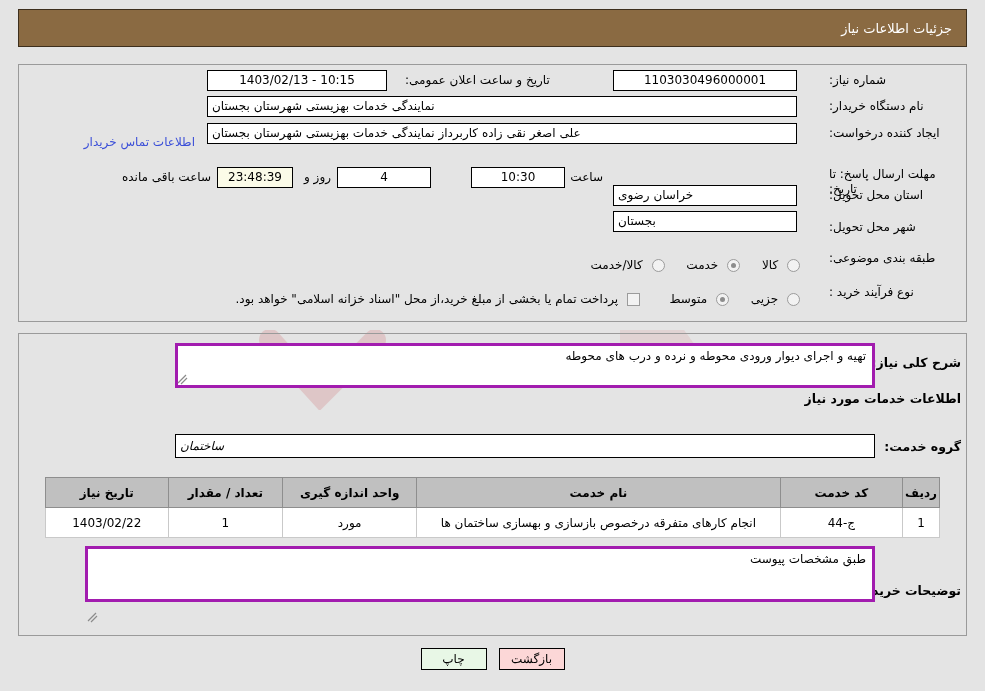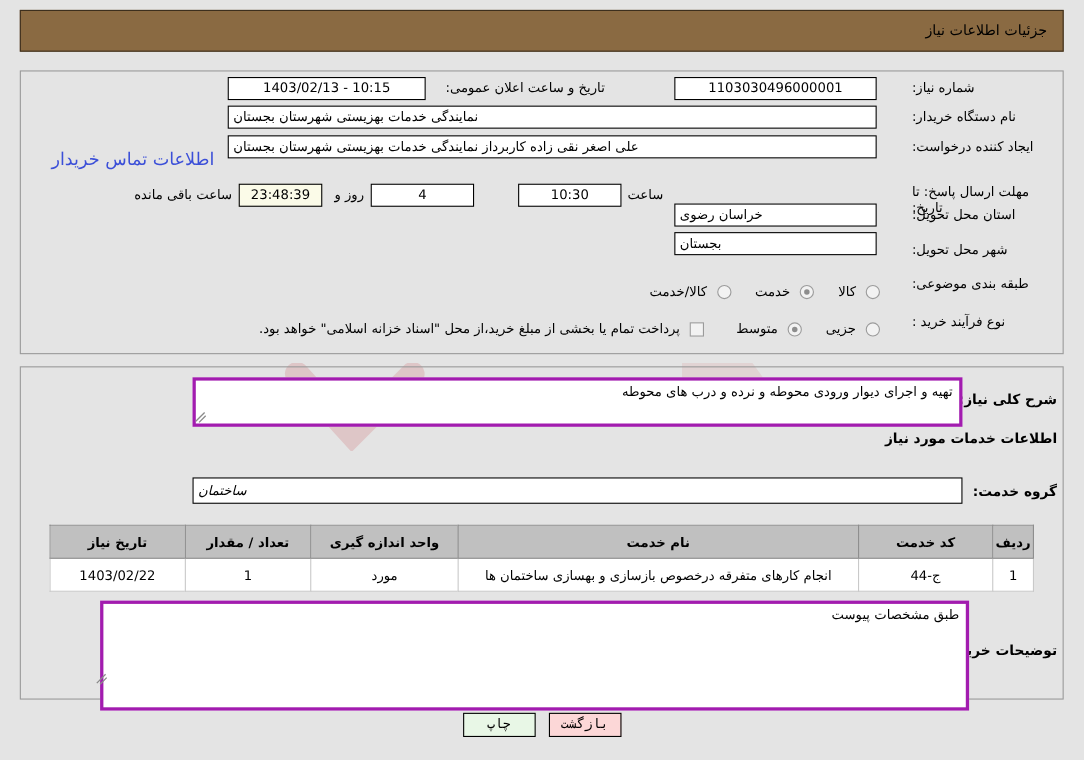--- a/index.html
+++ b/index.html
@@ -55,21 +55,21 @@
   
   #titlebar {
     position: absolute;
     left: 18px;
     top: 9px;
     width: 949px;
     height: 38px;
     background: #8a6a42;
     border: 1px solid #3d2f1d;
     box-sizing: border-box;
-    color: #000000;
+    color: #ffffff;
     display: flex;
     align-items: center;
     justify-content: flex-start;
     padding-right: 14px;
     font-size: 13px;
     z-index: 10;
   }
 
   
   .panel {
@@ -121,21 +121,21 @@
   }
   .fld.rtl-text {
     text-align: left;
     direction: rtl;
   }
   .fld.yellowish {
     background: #fbfbe8;
   }
   .link {
     color: #3b4fd8;
-    font-size: 16px;
+    font-size: 12px;
     cursor: pointer;
     white-space: nowrap;
   }
 
   
   .radio {
     width: 13px;
     height: 13px;
     border-radius: 50%;
     border: 1px solid #9b9b9b;
@@ -259,21 +259,21 @@
     border: 1px solid #000000;
     height: 22px;
     min-width: 66px;
     line-height: 20px;
     text-align: center;
     font-size: 12px;
     padding: 0 10px;
     box-sizing: border-box;
     cursor: pointer;
     color: #000;
-    font-family: Liberation Mono, monospace;
+    font-family: Liberation Serif, serif;
   }
   .btn-print  { background: #e8f7e6; }
   .btn-back   { background: #fcd7d7; }
 </style>
 </head>
 <body>
 
 <div id="watermark">
   <svg style="position:absolute;left:150px;top:330px;" width="760" height="80" viewBox="0 0 760 80">
     <path d="M120 10 L170 65 L225 10" fill="none" stroke="rgba(212,150,152,0.38)" stroke-width="22" stroke-linecap="round"></path>
@@ -381,21 +381,21 @@
       <td>ج-44</td>
       <td>انجام کارهای متفرقه درخصوص بازسازی و بهسازی ساختمان ها</td>
       <td>مورد</td>
       <td>1</td>
       <td>1403/02/22</td>
     </tr>
   </tbody>
 </table>
 
 <div class="strong-label" style="right:24px;top:583px;">توضیحات خریدار:</div>
-<div class="ta" style="right:104px;top:546px;width:790px;height:100px;z-index:11;">طبق مشخصات پیوست</div>
+<div class="ta" style="right:110px;top:546px;width:790px;height:56px;z-index:11;">طبق مشخصات پیوست</div>
 <svg class="ta-grip" style="right:887px;top:611px;z-index:12;" viewBox="0 0 12 12">
   <path d="M2 10 L10 2 M5 11 L11 5" stroke="#8b8b8b" stroke-width="1.2" fill="none"></path>
 </svg>
 
 <div id="footer-buttons">
   <div class="btn btn-back">بازگشت</div>
   <div class="btn btn-print">چاپ</div>
 </div>
 
 </body></html>

